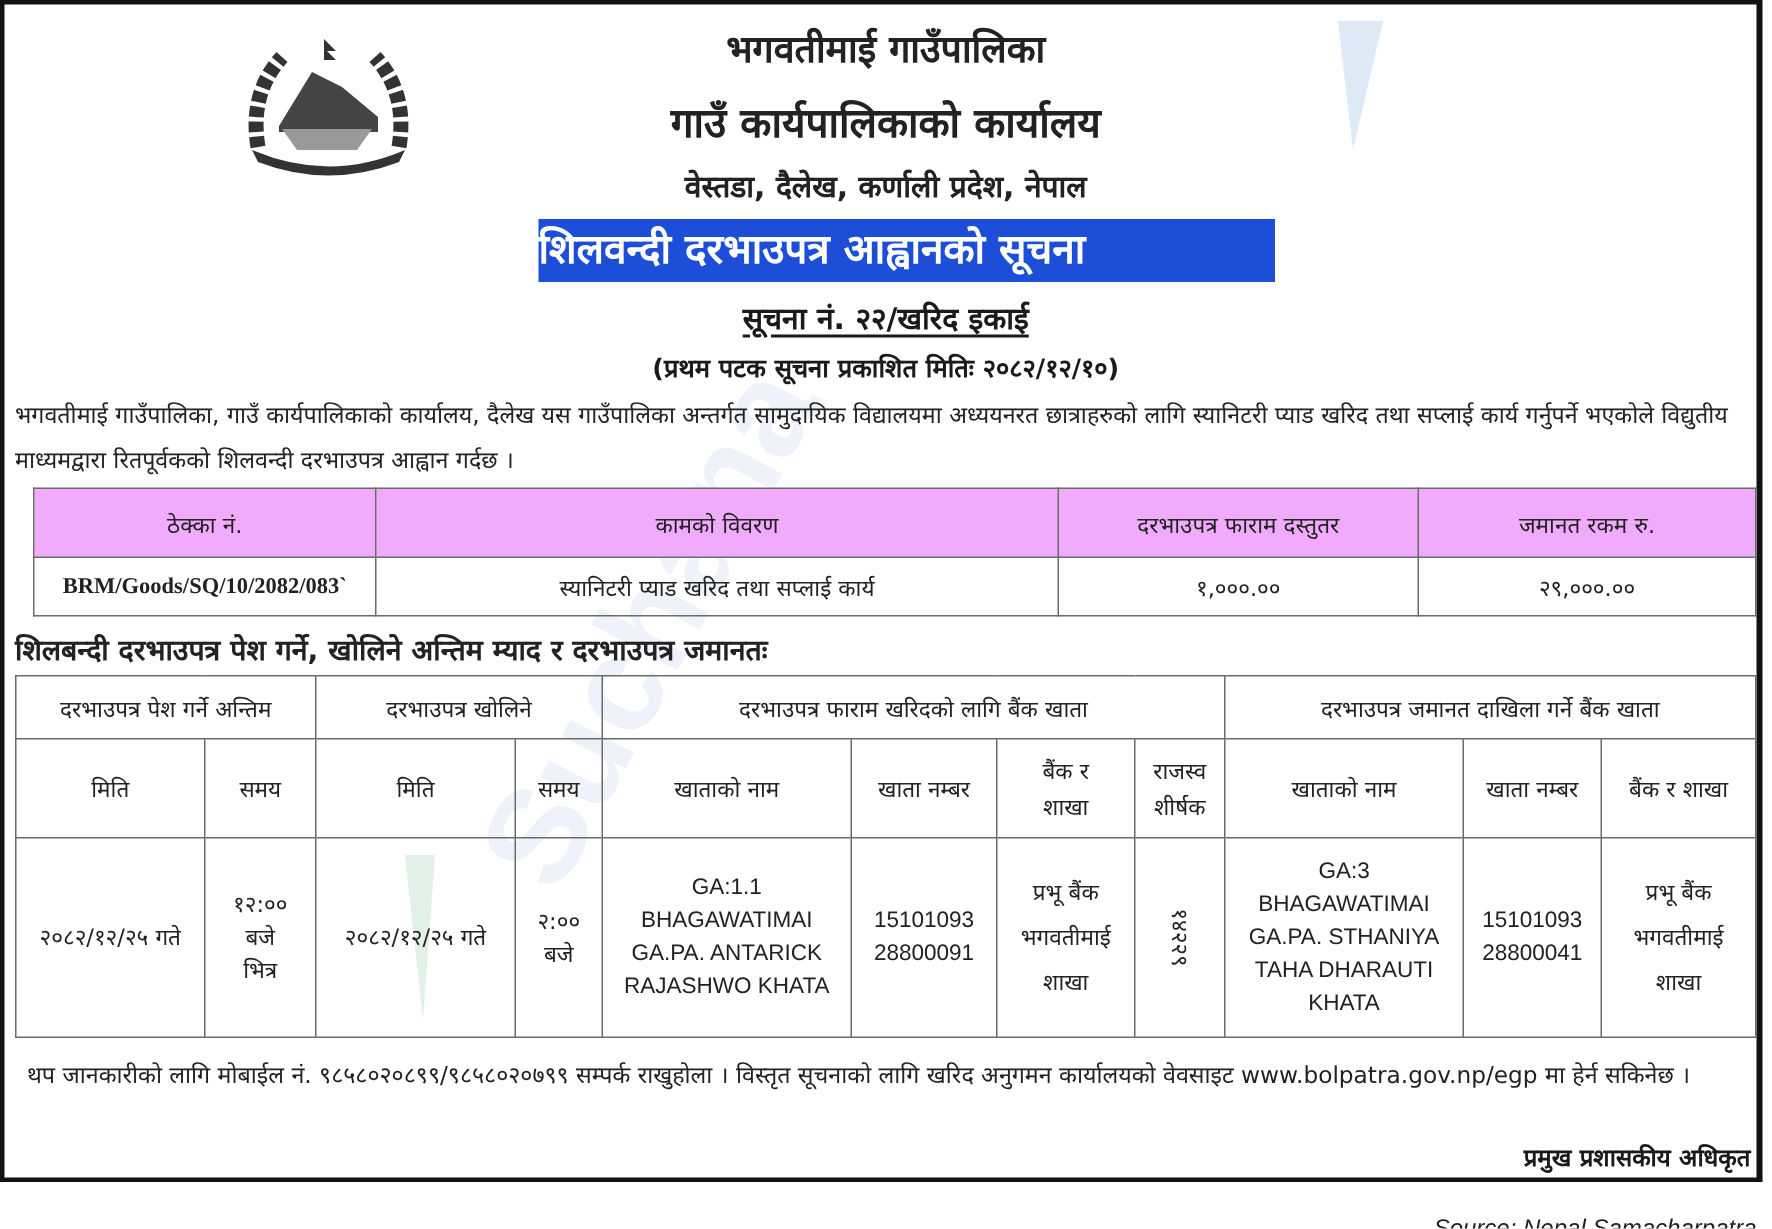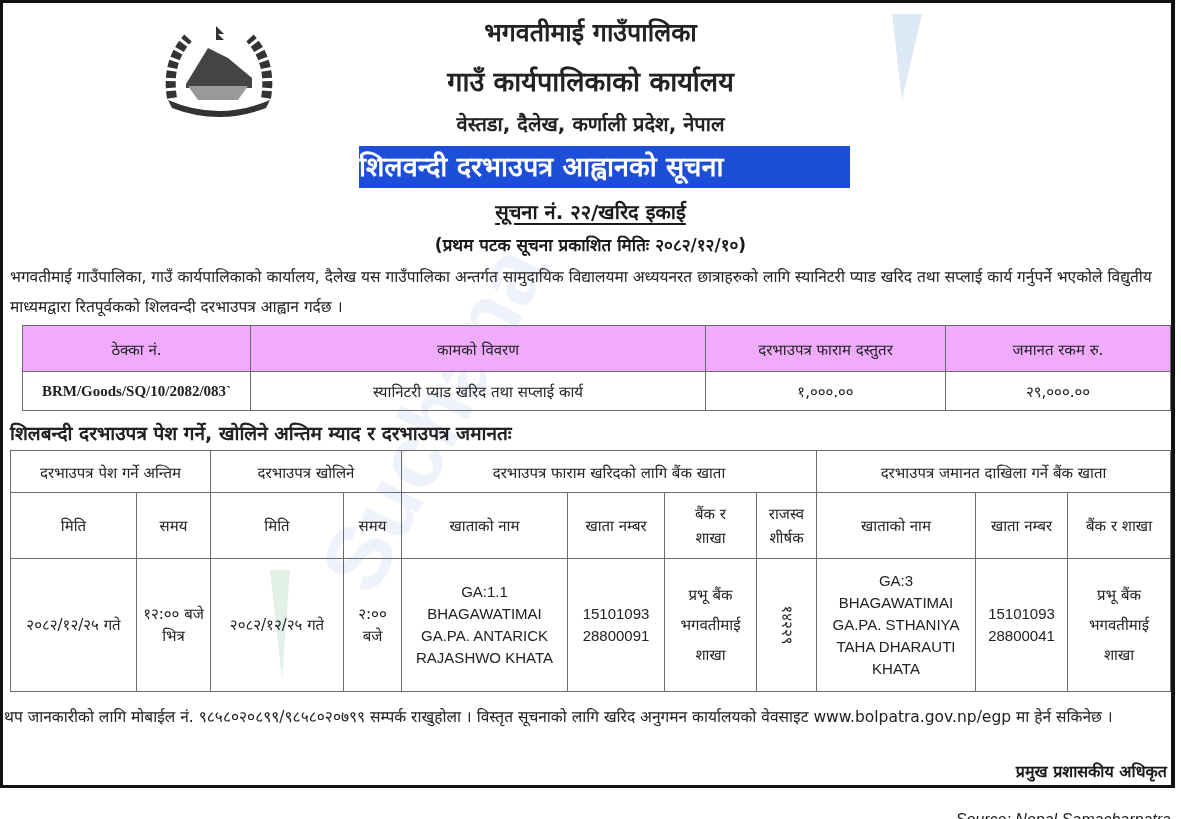--- a/index.html
+++ b/index.html
@@ -27,21 +27,21 @@
   .tbl1 td { height:38px; font-size:15px; }
   .bold-serif { font-family:"Liberation Serif", serif; font-weight:bold; font-size:15px; }
   .subhead { position:absolute; left:10px; top:420px; font-size:19px; font-weight:bold; color:#222; }
   .tbl2 { left:10px; top:450px; width:1160px; }
   .tbl2 th { font-size:15px; }
   .tbl2 .grp th { height:41px; }
   .tbl2 .sub th { height:65px; line-height:24px; }
   .tbl2 td { height:132px; font-size:15px; line-height:22px; }
   .latin { font-family:"Liberation Sans", sans-serif; font-size:15.5px; line-height:20px; }
   .rot { display:inline-block; transform:rotate(90deg); font-size:15px; }
-  .footer { position:absolute; left:4px; top:702px; width:1160px; font-size:15.5px; line-height:30px; color:#222; }
+  .footer { position:absolute; left:18px; top:702px; width:1160px; font-size:15.5px; line-height:30px; color:#222; }
   .sign { position:absolute; right:14px; top:760px; font-size:16px; font-weight:bold; }
   .source { position:absolute; right:10px; top:795px; font-family:"Liberation Sans", sans-serif;
             font-style:italic; font-size:16px; color:#222;margin-top:16px; }
   .wm { position:absolute; pointer-events:none; }
 </style>
 </head>
 <body>
 
 <div class="frame"></div>
 
@@ -127,21 +127,21 @@
     <th>खाताको नाम</th>
     <th>खाता नम्बर</th>
     <th style="padding:0 14px;">बैंक र शाखा</th>
     <th style="padding:0 6px;">राजस्व शीर्षक</th>
     <th>खाताको नाम</th>
     <th>खाता नम्बर</th>
     <th>बैंक र शाखा</th>
   </tr>
   <tr>
     <td style="padding:0 8px;">२०८२/१२/२५ गते</td>
-    <td style="padding:0 6px;">१२:०० बजे भित्र</td>
+    <td style="padding:0 18px;">१२:०० बजे भित्र</td>
     <td style="padding:0 8px;">२०८२/१२/२५ गते</td>
     <td style="padding:0 12px;">२:०० बजे</td>
     <td class="latin" style="padding:0 12px;">GA:1.1 BHAGAWATIMAI GA.PA. ANTARICK RAJASHWO KHATA</td>
     <td class="latin" style="padding:0 8px;">15101093 28800091</td>
     <td style="padding:0 8px;line-height:30px;">प्रभू बैंक भगवतीमाई शाखा</td>
     <td><span class="rot">१४२२९</span></td>
     <td class="latin" style="padding:0 6px;">GA:3 BHAGAWATIMAI GA.PA. STHANIYA TAHA DHARAUTI KHATA</td>
     <td class="latin" style="padding:0 8px;">15101093 28800041</td>
     <td style="padding:0 10px;line-height:30px;">प्रभू बैंक भगवतीमाई शाखा</td>
   </tr>

